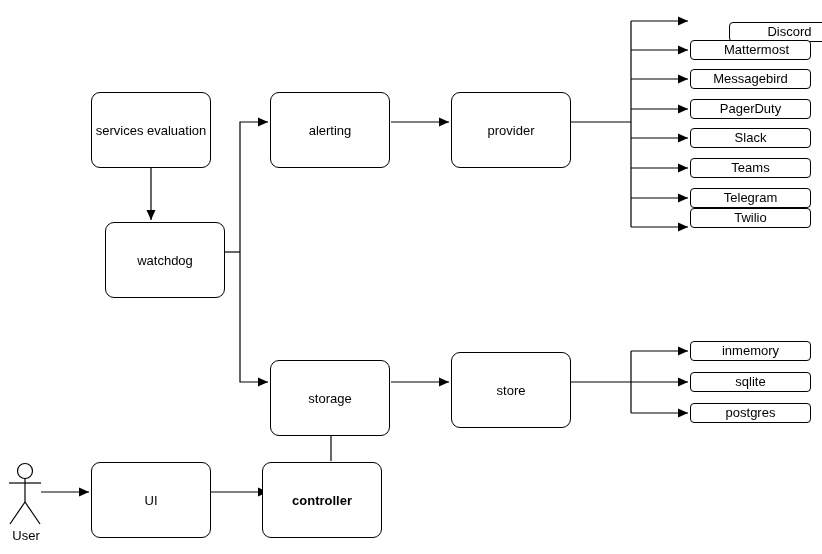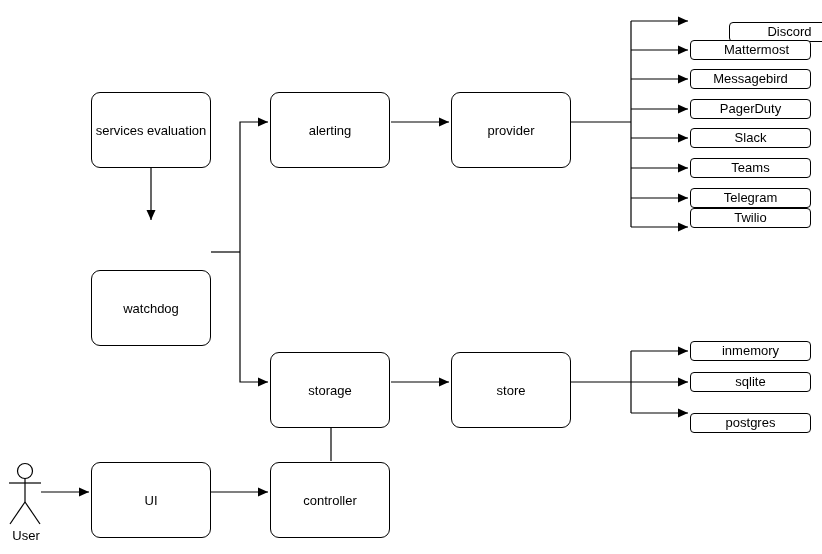--- a/index.html
+++ b/index.html
@@ -96,36 +96,36 @@
     <g>
       <circle cx="25" cy="471" r="7.5"></circle>
       <path d="M25,478.5 V502"></path>
       <path d="M9,483 H41"></path>
       <path d="M25,502 L10,524"></path>
       <path d="M25,502 L40,524"></path>
     </g>
   </svg>
 
   <div class="node big" style="left:91px;  top:92px;">services evaluation</div>
-  <div class="node big" style="left:91px;  top:222px;margin-top:48px;">watchdog</div>
+  <div class="node big" style="left:105px;  top:222px;">watchdog</div>
   <div class="node big" style="left:270px; top:92px;">alerting</div>
   <div class="node big" style="left:451px; top:92px;">provider</div>
-  <div class="node big" style="left:270px; top:352px;">storage</div>
+  <div class="node big" style="left:270px; top:360px;">storage</div>
   <div class="node big" style="left:451px; top:352px;">store</div>
   <div class="node big" style="left:91px;  top:462px;">UI</div>
-  <div class="node big" style="left:270px; top:462px;">controller</div>
+  <div class="node big" style="left:262px; top:462px;font-weight:bold;">controller</div>
 
   <div class="node small" style="left:690px; top:22px;margin-left:39px;">Discord</div>
   <div class="node small" style="left:690px; top:40px;padding-left:12px;">Mattermost</div>
   <div class="node small" style="left:690px; top:69px;text-align:right;">Messagebird</div>
   <div class="node small" style="left:690px; top:99px;">PagerDuty</div>
   <div class="node small" style="left:690px; top:128px;">Slack</div>
   <div class="node small" style="left:690px; top:158px;">Teams</div>
   <div class="node small" style="left:690px; top:188px;">Telegram</div>
   <div class="node small" style="left:690px; top:208px;">Twilio</div>
 
   <div class="node small" style="left:690px; top:341px;">inmemory</div>
   <div class="node small" style="left:690px; top:372px;">sqlite</div>
-  <div class="node small" style="left:690px; top:413px;">postgres</div>
+  <div class="node small" style="left:690px; top:403px;">postgres</div>
 
   <div class="actor-label">User</div>
 
 </div>
 
 </body></html>

